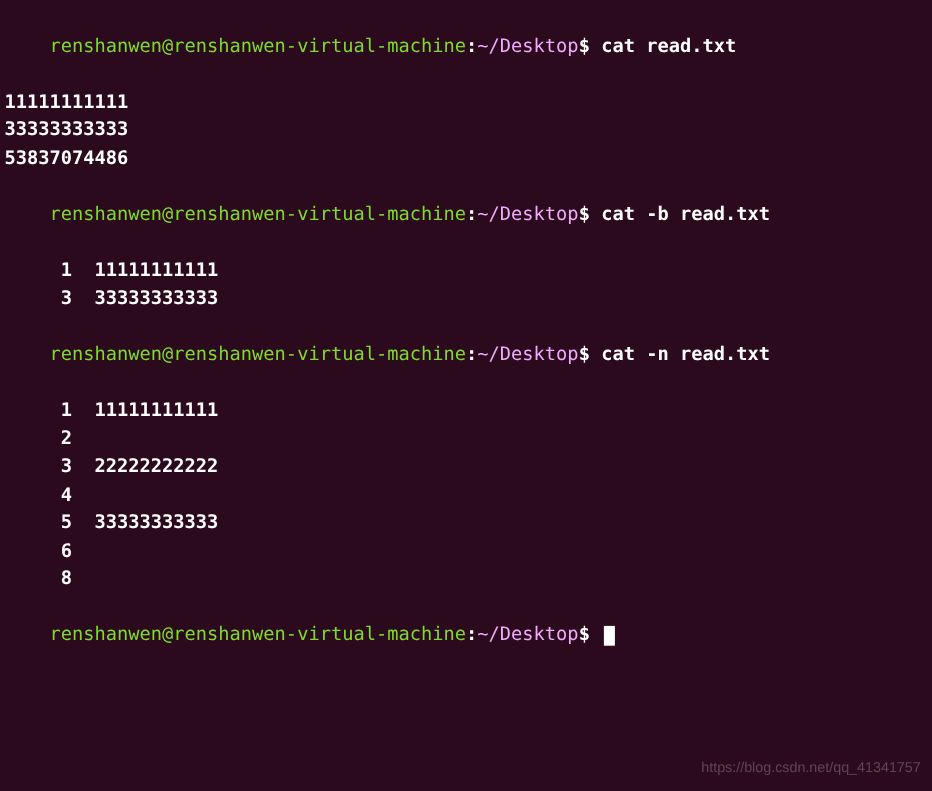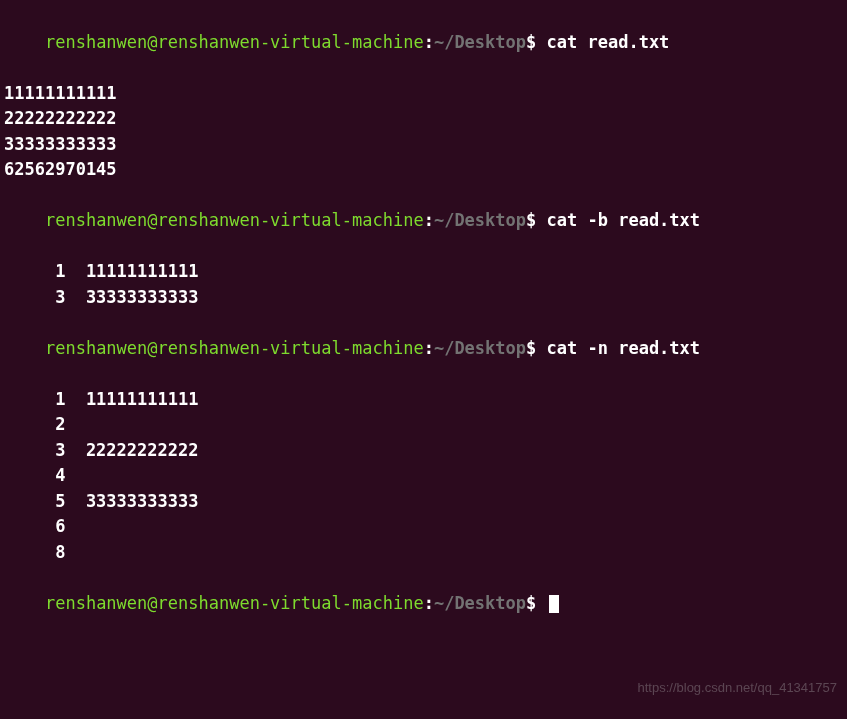--- a/index.html
+++ b/index.html
@@ -24,22 +24,22 @@
       white-space: pre;
     }
     .user {
       color: #7edb2e;
       font-weight: normal;
     }
     .colon {
       color: #ffffff;
     }
     .path {
-      color: #737373;
-      font-weight: bold;
+      color: #f0abfc;
+      font-weight: normal;
     }
     .dollar {
       color: #ffffff;
     }
     .cmd {
       color: #ffffff;
     }
     .output {
       color: #ffffff;
       white-space: pre;
@@ -47,43 +47,42 @@
     .cursor {
       display: inline-block;
       width: 10px;
       height: 18px;
       background: #ffffff;
       vertical-align: text-bottom;
       margin-left: 2px;
     }
     .watermark {
       position: absolute;
-      bottom: 22px;
+      bottom: 12px;
       right: 10px;
       color: rgba(180,180,180,0.35);
       font-size: 13px;
       font-family: Arial, sans-serif;
       font-weight: normal;
     }
   </style>
 </head>
 <body>
 
 <div>
 
   <div class="prompt-line">
     <span class="user">renshanwen@renshanwen-virtual-machine</span><span class="colon">:</span><span class="path">~/Desktop</span><span class="dollar">$</span> <span class="cmd">cat read.txt</span>
   </div>
   <div class="output">11111111111</div>
   <div class="output"></div>
-  <div class="output">22222222222</div>
   <div class="output"></div>
   <div class="output">33333333333</div>
   <div class="output"></div>
-  <div class="output">62562970145</div>
+  <div class="output">53837074486</div>
   <div class="output"></div>
 
   <div class="prompt-line">
     <span class="user">renshanwen@renshanwen-virtual-machine</span><span class="colon">:</span><span class="path">~/Desktop</span><span class="dollar">$</span> <span class="cmd">cat -b read.txt</span>
   </div>
   <div class="output">     1  11111111111</div>
   <div class="output"></div>
   <div class="output"></div>
   <div class="output">     3  33333333333</div>
   <div class="output"></div>

